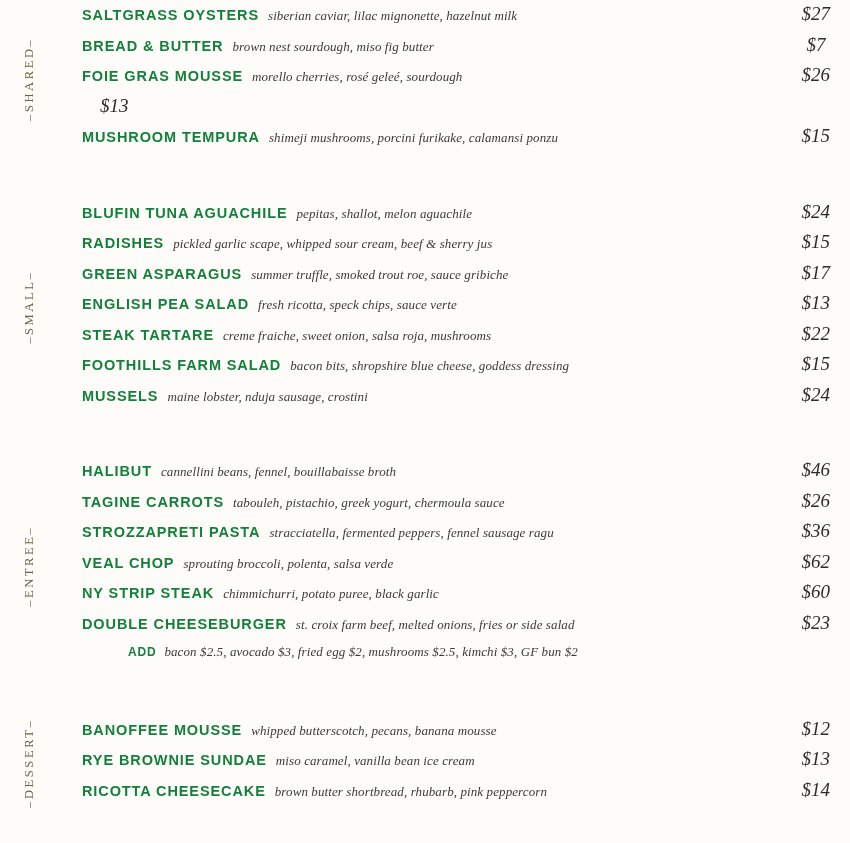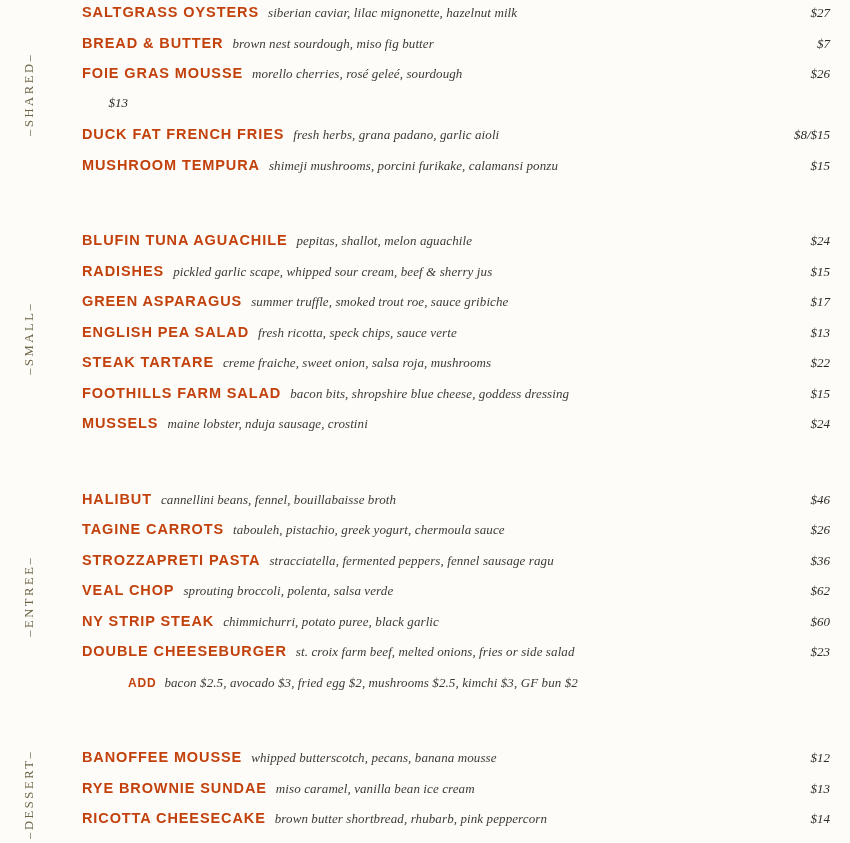--- a/index.html
+++ b/index.html
@@ -57,37 +57,37 @@
     flex:1 1 auto;
     min-width:0;
     white-space:nowrap;
     overflow:hidden;
   }
   .item-name {
     font-family:"Liberation Sans", sans-serif;
     font-size:14.5px;
     font-weight:700;
     letter-spacing:0.9px;
-    color:#c2410c;
+    color:#15803d;
     text-transform:uppercase;
   }
   .item-desc {
     font-family:"Liberation Serif", serif;
     font-style:italic;
     font-size:13px;
     color:#3c3a38;
     margin-left:9px;
     letter-spacing:0.1px;
   }
   .item-price {
     flex:0 0 auto;
-    text-align:right;
+    text-align:center;
     font-family:"Liberation Serif", serif;
     font-style:italic;
-    font-size:13px;
+    font-size:19px;
     color:#2e2c2a;
     padding-left:18px;
     min-width:46px;
   }
 
   
   .row.addon { padding-left:46px; }
   .row.addon .item-name { font-size:12px; letter-spacing:0.8px; }
   .row.addon .item-desc { margin-left:8px; }
 </style>
@@ -109,24 +109,20 @@
           <div class="item-price">$7</div>
         </div>
         <div class="row">
           <div class="row-text"><span class="item-name">FOIE GRAS MOUSSE</span><span class="item-desc">morello cherries, rosé geleé, sourdough</span></div>
           <div class="item-price">$26</div>
         </div>
         <div class="row">
           <div class="item-price">$13</div>
         </div>
         <div class="row">
-          <div class="row-text"><span class="item-name">DUCK FAT FRENCH FRIES</span><span class="item-desc">fresh herbs, grana padano, garlic aioli</span></div>
-          <div class="item-price">$8/$15</div>
-        </div>
-        <div class="row">
           <div class="row-text"><span class="item-name">MUSHROOM TEMPURA</span><span class="item-desc">shimeji mushrooms, porcini furikake, calamansi ponzu</span></div>
           <div class="item-price">$15</div>
         </div>
       </div>
     </div>
     <div class="section">
       <div class="section-label-wrap">
         <div class="section-label">–SMALL–</div>
       </div>
       <div class="items">

